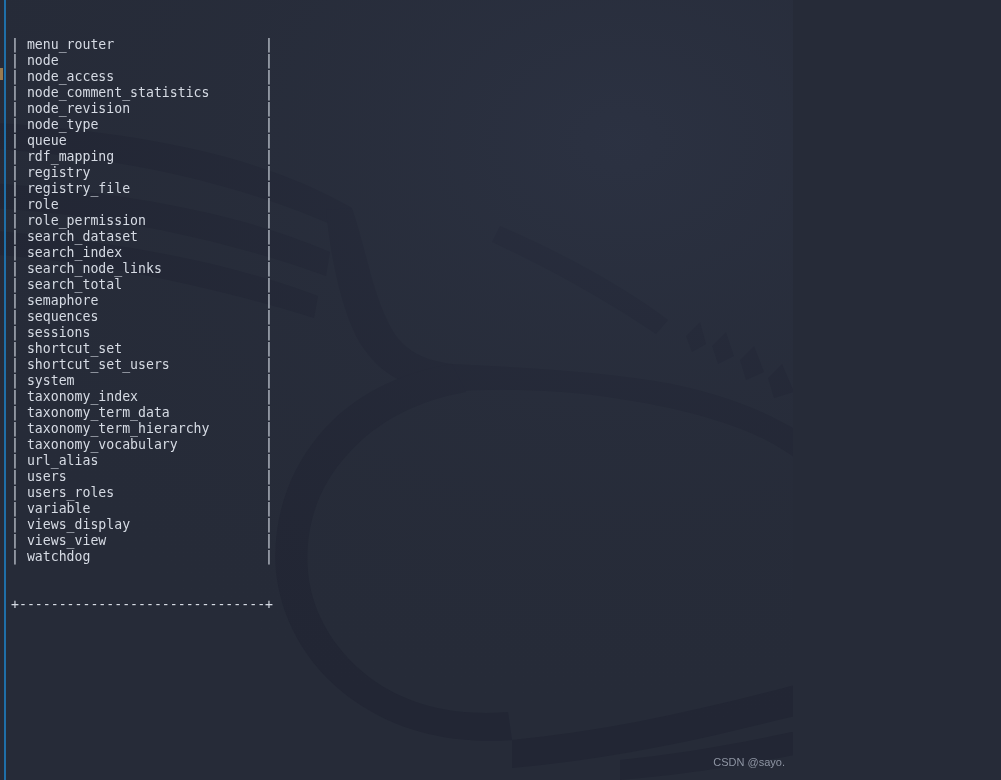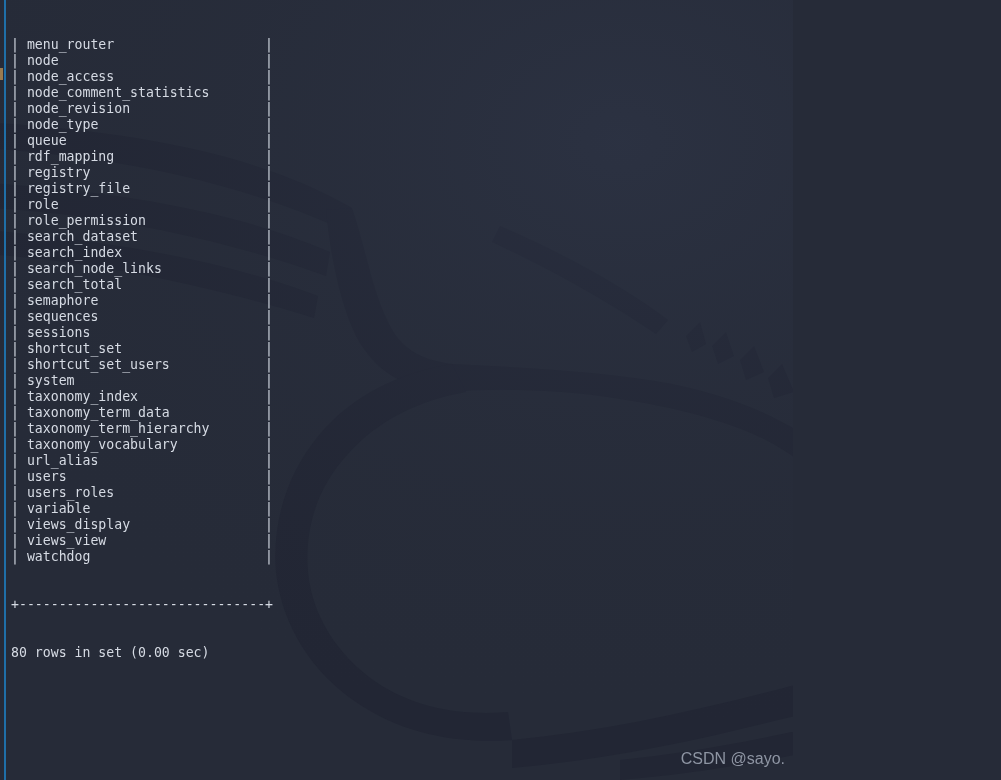--- a/index.html
+++ b/index.html
@@ -60,21 +60,21 @@
   .line { height: 16px; }
   .blank { height: 16px; }
   .pipe { color: #cfd5de; }
   .prompt-word { color: #cfd5de; }
   #watermark {
     position: absolute;
     right: 8px;
     bottom: 12px;
     z-index: 4;
     color: #8e95a3;
-    font-size: 16px;
+    font-size: 11px;
     font-family: "Liberation Sans", sans-serif;
   }
 </style>
 </head>
 <body>
 
 <div id="screen">
 
   <svg id="wallpaper" viewBox="0 0 1001 780" preserveAspectRatio="xMidYMid slice">
     <rect x="0" y="0" width="1001" height="780" fill="#262b38"></rect>
@@ -123,21 +123,20 @@
     </defs>
     <rect x="0" y="0" width="1001" height="780" fill="url(#sheen)"></rect>
   </svg>
 
   <div id="edge-stripe"></div>
   <div id="edge-tick"></div>
 
   <div id="term">
     <div id="table-list"><div class="line"><span class="pipe">| </span><span>menu_router                   </span><span class="pipe">|</span></div><div class="line"><span class="pipe">| </span><span>node                          </span><span class="pipe">|</span></div><div class="line"><span class="pipe">| </span><span>node_access                   </span><span class="pipe">|</span></div><div class="line"><span class="pipe">| </span><span>node_comment_statistics       </span><span class="pipe">|</span></div><div class="line"><span class="pipe">| </span><span>node_revision                 </span><span class="pipe">|</span></div><div class="line"><span class="pipe">| </span><span>node_type                     </span><span class="pipe">|</span></div><div class="line"><span class="pipe">| </span><span>queue                         </span><span class="pipe">|</span></div><div class="line"><span class="pipe">| </span><span>rdf_mapping                   </span><span class="pipe">|</span></div><div class="line"><span class="pipe">| </span><span>registry                      </span><span class="pipe">|</span></div><div class="line"><span class="pipe">| </span><span>registry_file                 </span><span class="pipe">|</span></div><div class="line"><span class="pipe">| </span><span>role                          </span><span class="pipe">|</span></div><div class="line"><span class="pipe">| </span><span>role_permission               </span><span class="pipe">|</span></div><div class="line"><span class="pipe">| </span><span>search_dataset                </span><span class="pipe">|</span></div><div class="line"><span class="pipe">| </span><span>search_index                  </span><span class="pipe">|</span></div><div class="line"><span class="pipe">| </span><span>search_node_links             </span><span class="pipe">|</span></div><div class="line"><span class="pipe">| </span><span>search_total                  </span><span class="pipe">|</span></div><div class="line"><span class="pipe">| </span><span>semaphore                     </span><span class="pipe">|</span></div><div class="line"><span class="pipe">| </span><span>sequences                     </span><span class="pipe">|</span></div><div class="line"><span class="pipe">| </span><span>sessions                      </span><span class="pipe">|</span></div><div class="line"><span class="pipe">| </span><span>shortcut_set                  </span><span class="pipe">|</span></div><div class="line"><span class="pipe">| </span><span>shortcut_set_users            </span><span class="pipe">|</span></div><div class="line"><span class="pipe">| </span><span>system                        </span><span class="pipe">|</span></div><div class="line"><span class="pipe">| </span><span>taxonomy_index                </span><span class="pipe">|</span></div><div class="line"><span class="pipe">| </span><span>taxonomy_term_data            </span><span class="pipe">|</span></div><div class="line"><span class="pipe">| </span><span>taxonomy_term_hierarchy       </span><span class="pipe">|</span></div><div class="line"><span class="pipe">| </span><span>taxonomy_vocabulary           </span><span class="pipe">|</span></div><div class="line"><span class="pipe">| </span><span>url_alias                     </span><span class="pipe">|</span></div><div class="line"><span class="pipe">| </span><span>users                         </span><span class="pipe">|</span></div><div class="line"><span class="pipe">| </span><span>users_roles                   </span><span class="pipe">|</span></div><div class="line"><span class="pipe">| </span><span>variable                      </span><span class="pipe">|</span></div><div class="line"><span class="pipe">| </span><span>views_display                 </span><span class="pipe">|</span></div><div class="line"><span class="pipe">| </span><span>views_view                    </span><span class="pipe">|</span></div><div class="line"><span class="pipe">| </span><span>watchdog                      </span><span class="pipe">|</span></div></div>
     <div class="line"><span>+-------------------------------+</span></div>
-    <div class="line"><span>80 rows in set (0.00 sec)</span></div>
     <div class="blank"></div>
     
     
     
     
     
   </div>
 
   <div id="watermark">CSDN @sayo.</div>
 </div>

